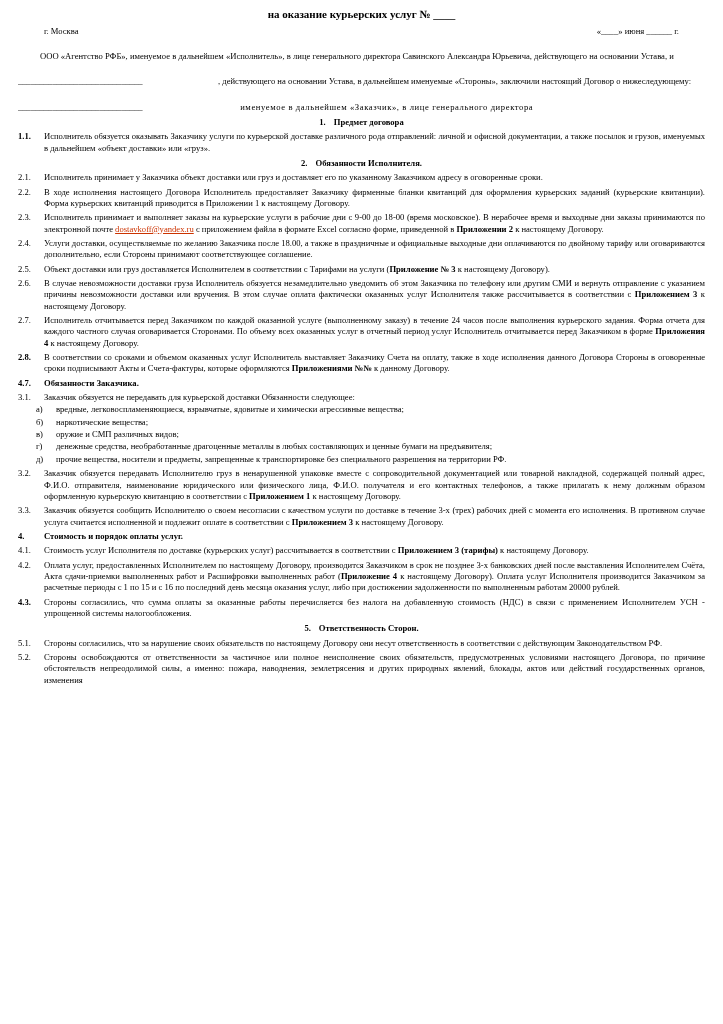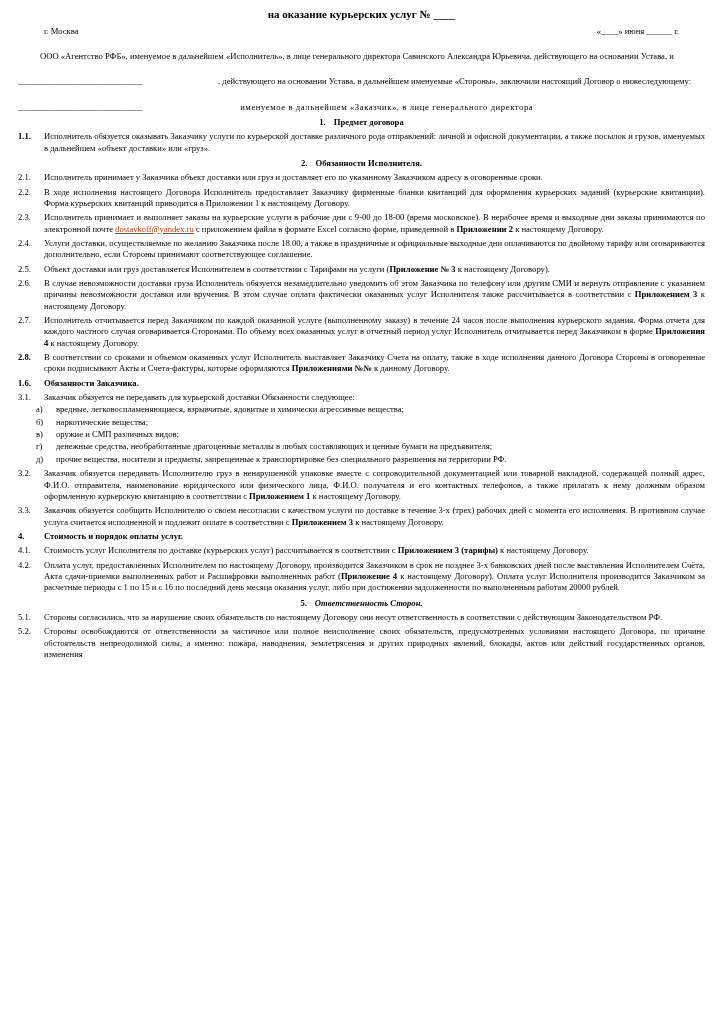--- a/index.html
+++ b/index.html
@@ -167,21 +167,21 @@
     <span class="num">2.7.</span>
     <span class="body">Исполнитель отчитывается перед Заказчиком по каждой оказанной услуге (выполненному заказу) в течение 24 часов после выполнения курьерского задания. Форма отчета для каждого частного случая оговаривается Сторонами. По объему всех оказанных услуг в отчетный период услуг Исполнитель отчитывается перед Заказчиком в форме <b>Приложения 4</b> к настоящему Договору.</span>
   </div>
 
   <div class="clause">
     <span class="num"><b>2.8.</b></span>
     <span class="body">В соответствии со сроками и объемом оказанных услуг Исполнитель выставляет Заказчику Счета на оплату, также в ходе исполнения данного Договора Стороны в оговоренные сроки подписывают Акты и Счета-фактуры, которые оформляются <b>Приложениями №№</b> к данному Договору.</span>
   </div>
 
   <div class="clause">
-    <span class="num"><b>1.6.</b></span>
+    <span class="num"><b>4.7.</b></span>
     <span class="body"><b>Обязанности Заказчика.</b></span>
   </div>
 
   <div class="clause">
     <span class="num">3.1.</span>
     <span class="body">Заказчик обязуется не передавать для курьерской доставки Обязанности следующее:</span>
   </div>
 
   <div class="sub">
     <span class="letter">а)</span>
@@ -223,24 +223,28 @@
   <div class="clause">
     <span class="num">4.1.</span>
     <span class="body">Стоимость услуг Исполнителя по доставке (курьерских услуг) рассчитывается в соответствии с <b>Приложением 3 (тарифы)</b> к настоящему Договору.</span>
   </div>
 
   <div class="clause">
     <span class="num">4.2.</span>
     <span class="body">Оплата услуг, предоставленных Исполнителем по настоящему Договору, производится Заказчиком в срок не позднее 3-х банковских дней после выставления Исполнителем Счёта, Акта сдачи-приемки выполненных работ и Расшифровки выполненных работ (<b>Приложение 4</b> к настоящему Договору). Оплата услуг Исполнителя производится Заказчиком за расчетные периоды с 1 по 15 и с 16 по последний день месяца оказания услуг, либо при достижении задолженности по выполненным работам 20000 рублей.</span>
   </div>
 
+  <div class="clause">
+    <span class="num"><b>4.3.</b></span>
+    <span class="body">Стороны согласились, что сумма оплаты за оказанные работы перечисляется без налога на добавленную стоимость (НДС) в связи с применением Исполнителем УСН - упрощенной системы налогообложения.</span>
+  </div>
 
   <div class="numline center" style="justify-content:center;">
     <span class="sec-num">5.</span>
-    <span class="t" style="margin-left:8px;font-style:italic;">Ответственность Сторон.</span>
+    <span class="t" style="margin-left:8px;">Ответственность Сторон.</span>
   </div>
 
   <div class="clause">
     <span class="num">5.1.</span>
     <span class="body">Стороны согласились, что за нарушение своих обязательств по настоящему Договору они несут ответственность в соответствии с действующим Законодательством РФ.</span>
   </div>
 
   <div class="clause">
     <span class="num">5.2.</span>
     <span class="body">Стороны освобождаются от ответственности за частичное или полное неисполнение своих обязательств, предусмотренных условиями настоящего Договора, по причине обстоятельств непреодолимой силы, а именно: пожара, наводнения, землетрясения и других природных явлений, блокады, актов или действий государственных органов, изменения</span>

